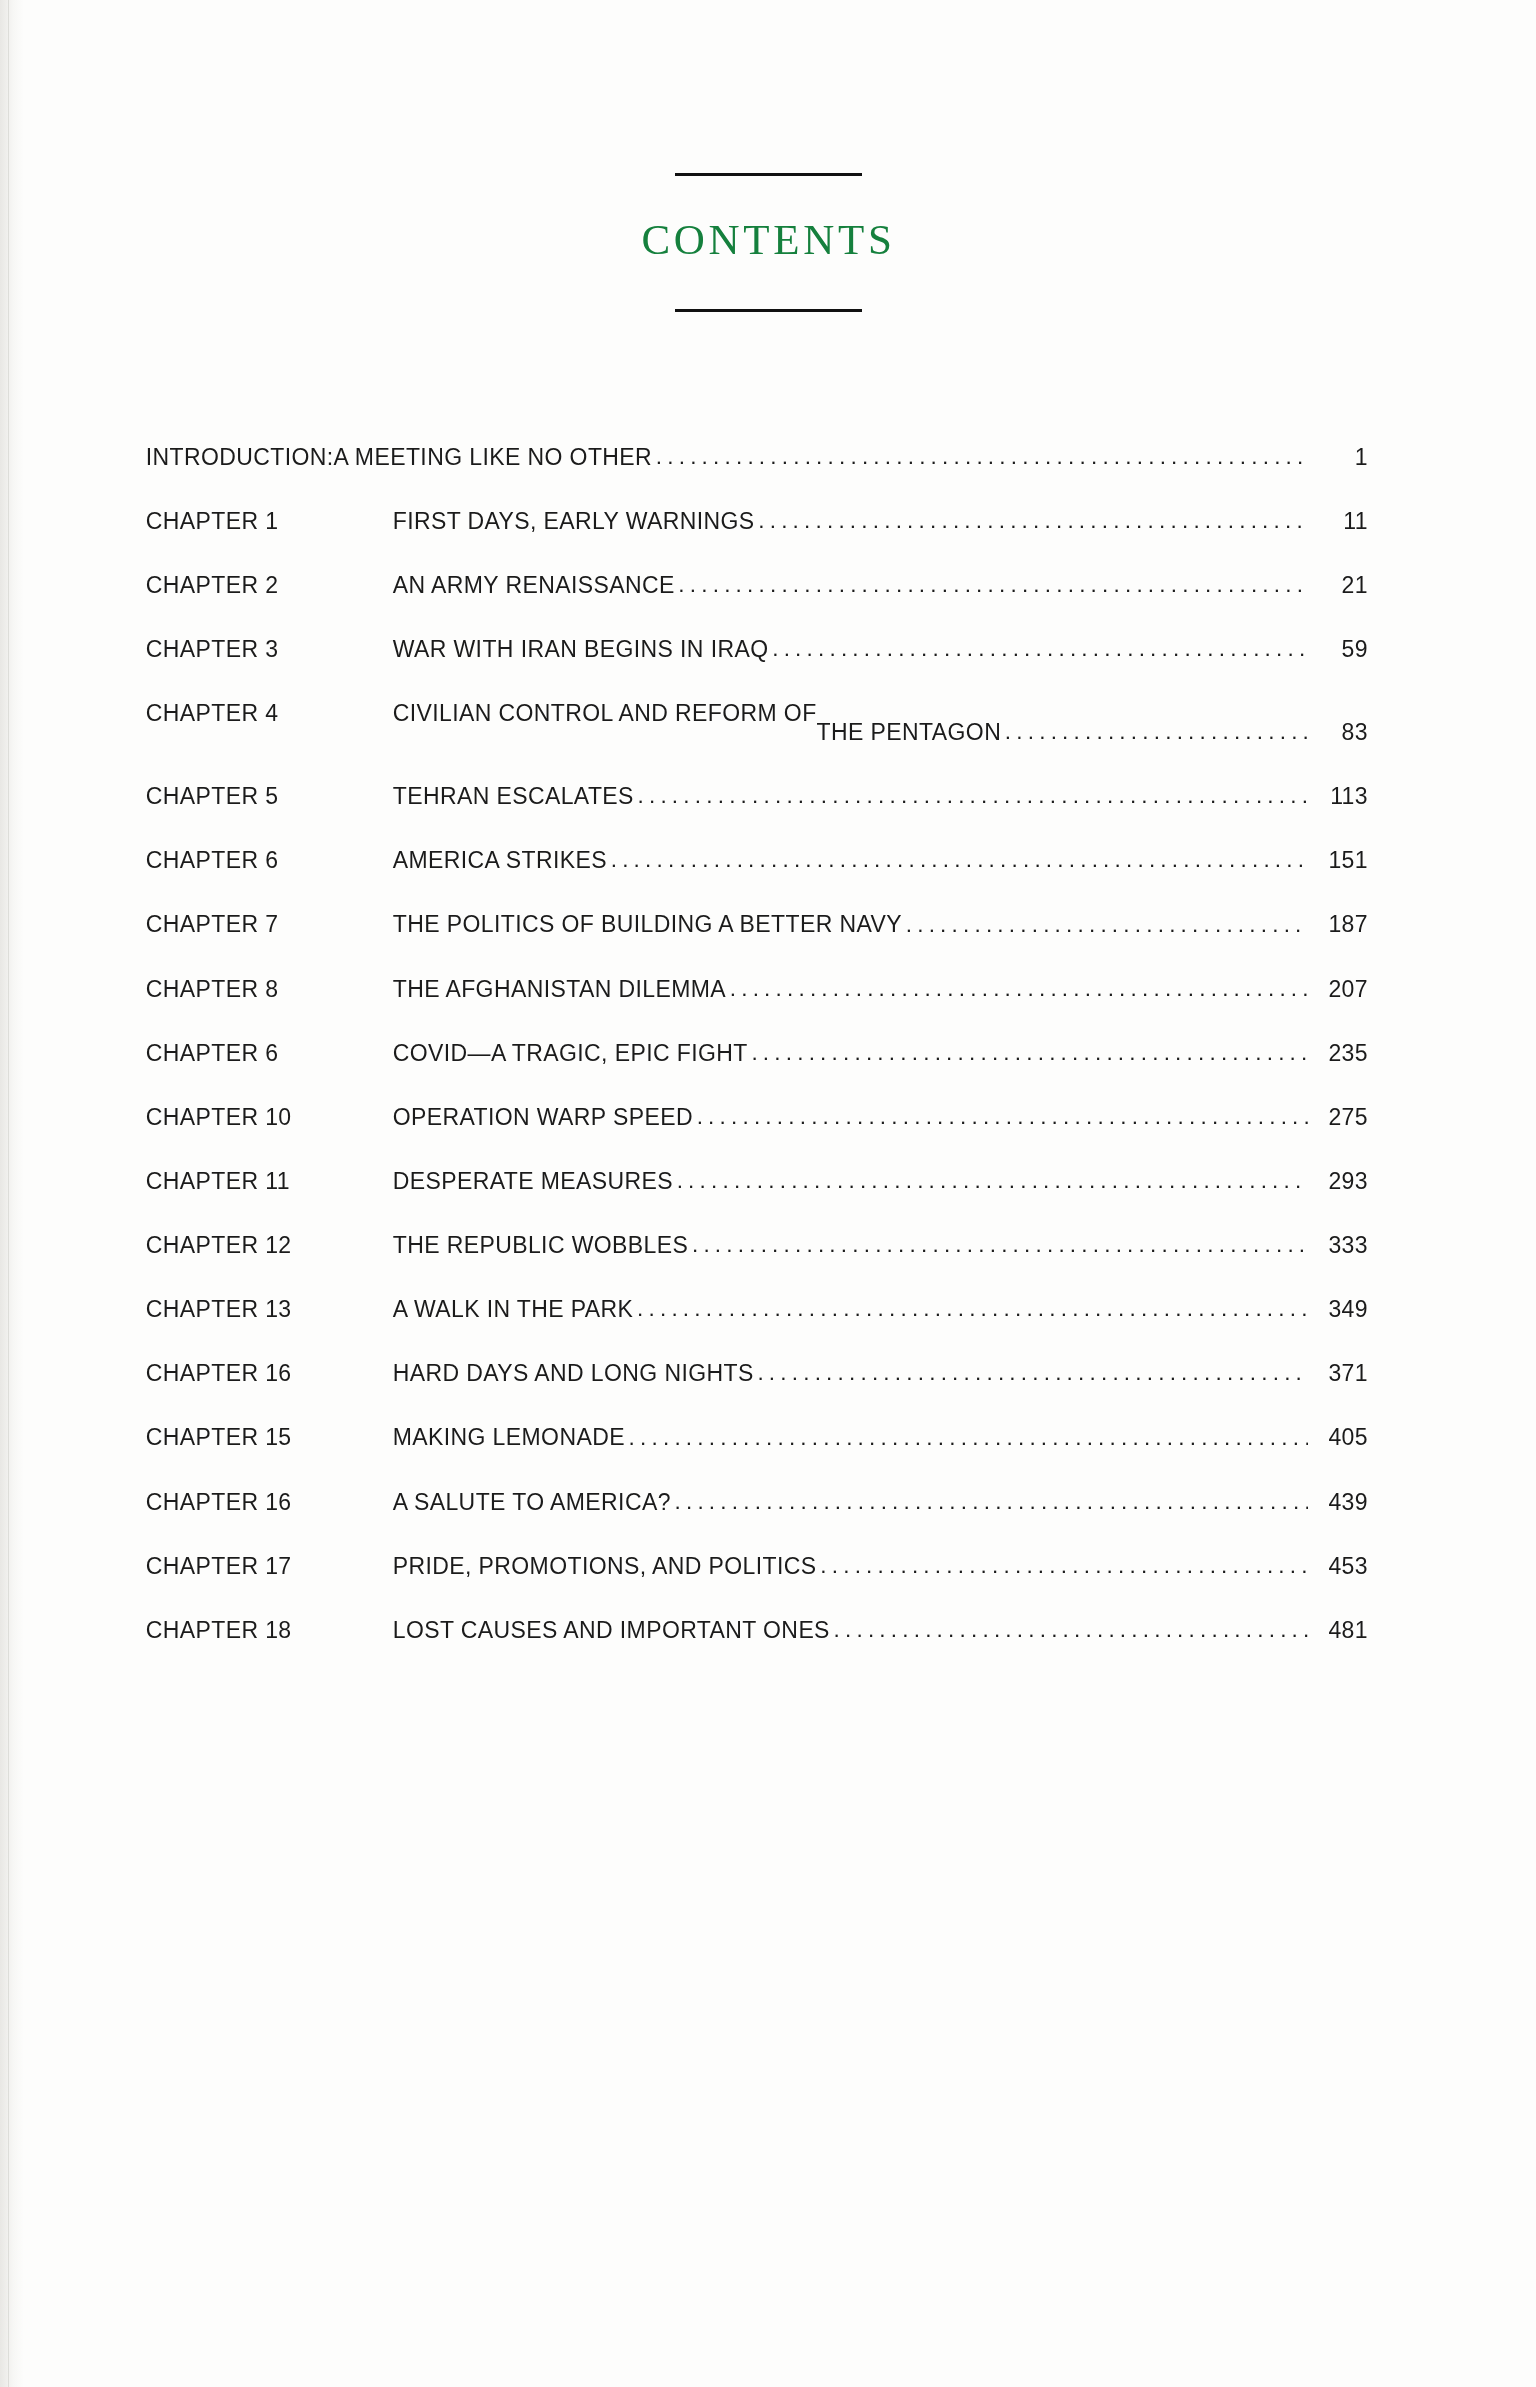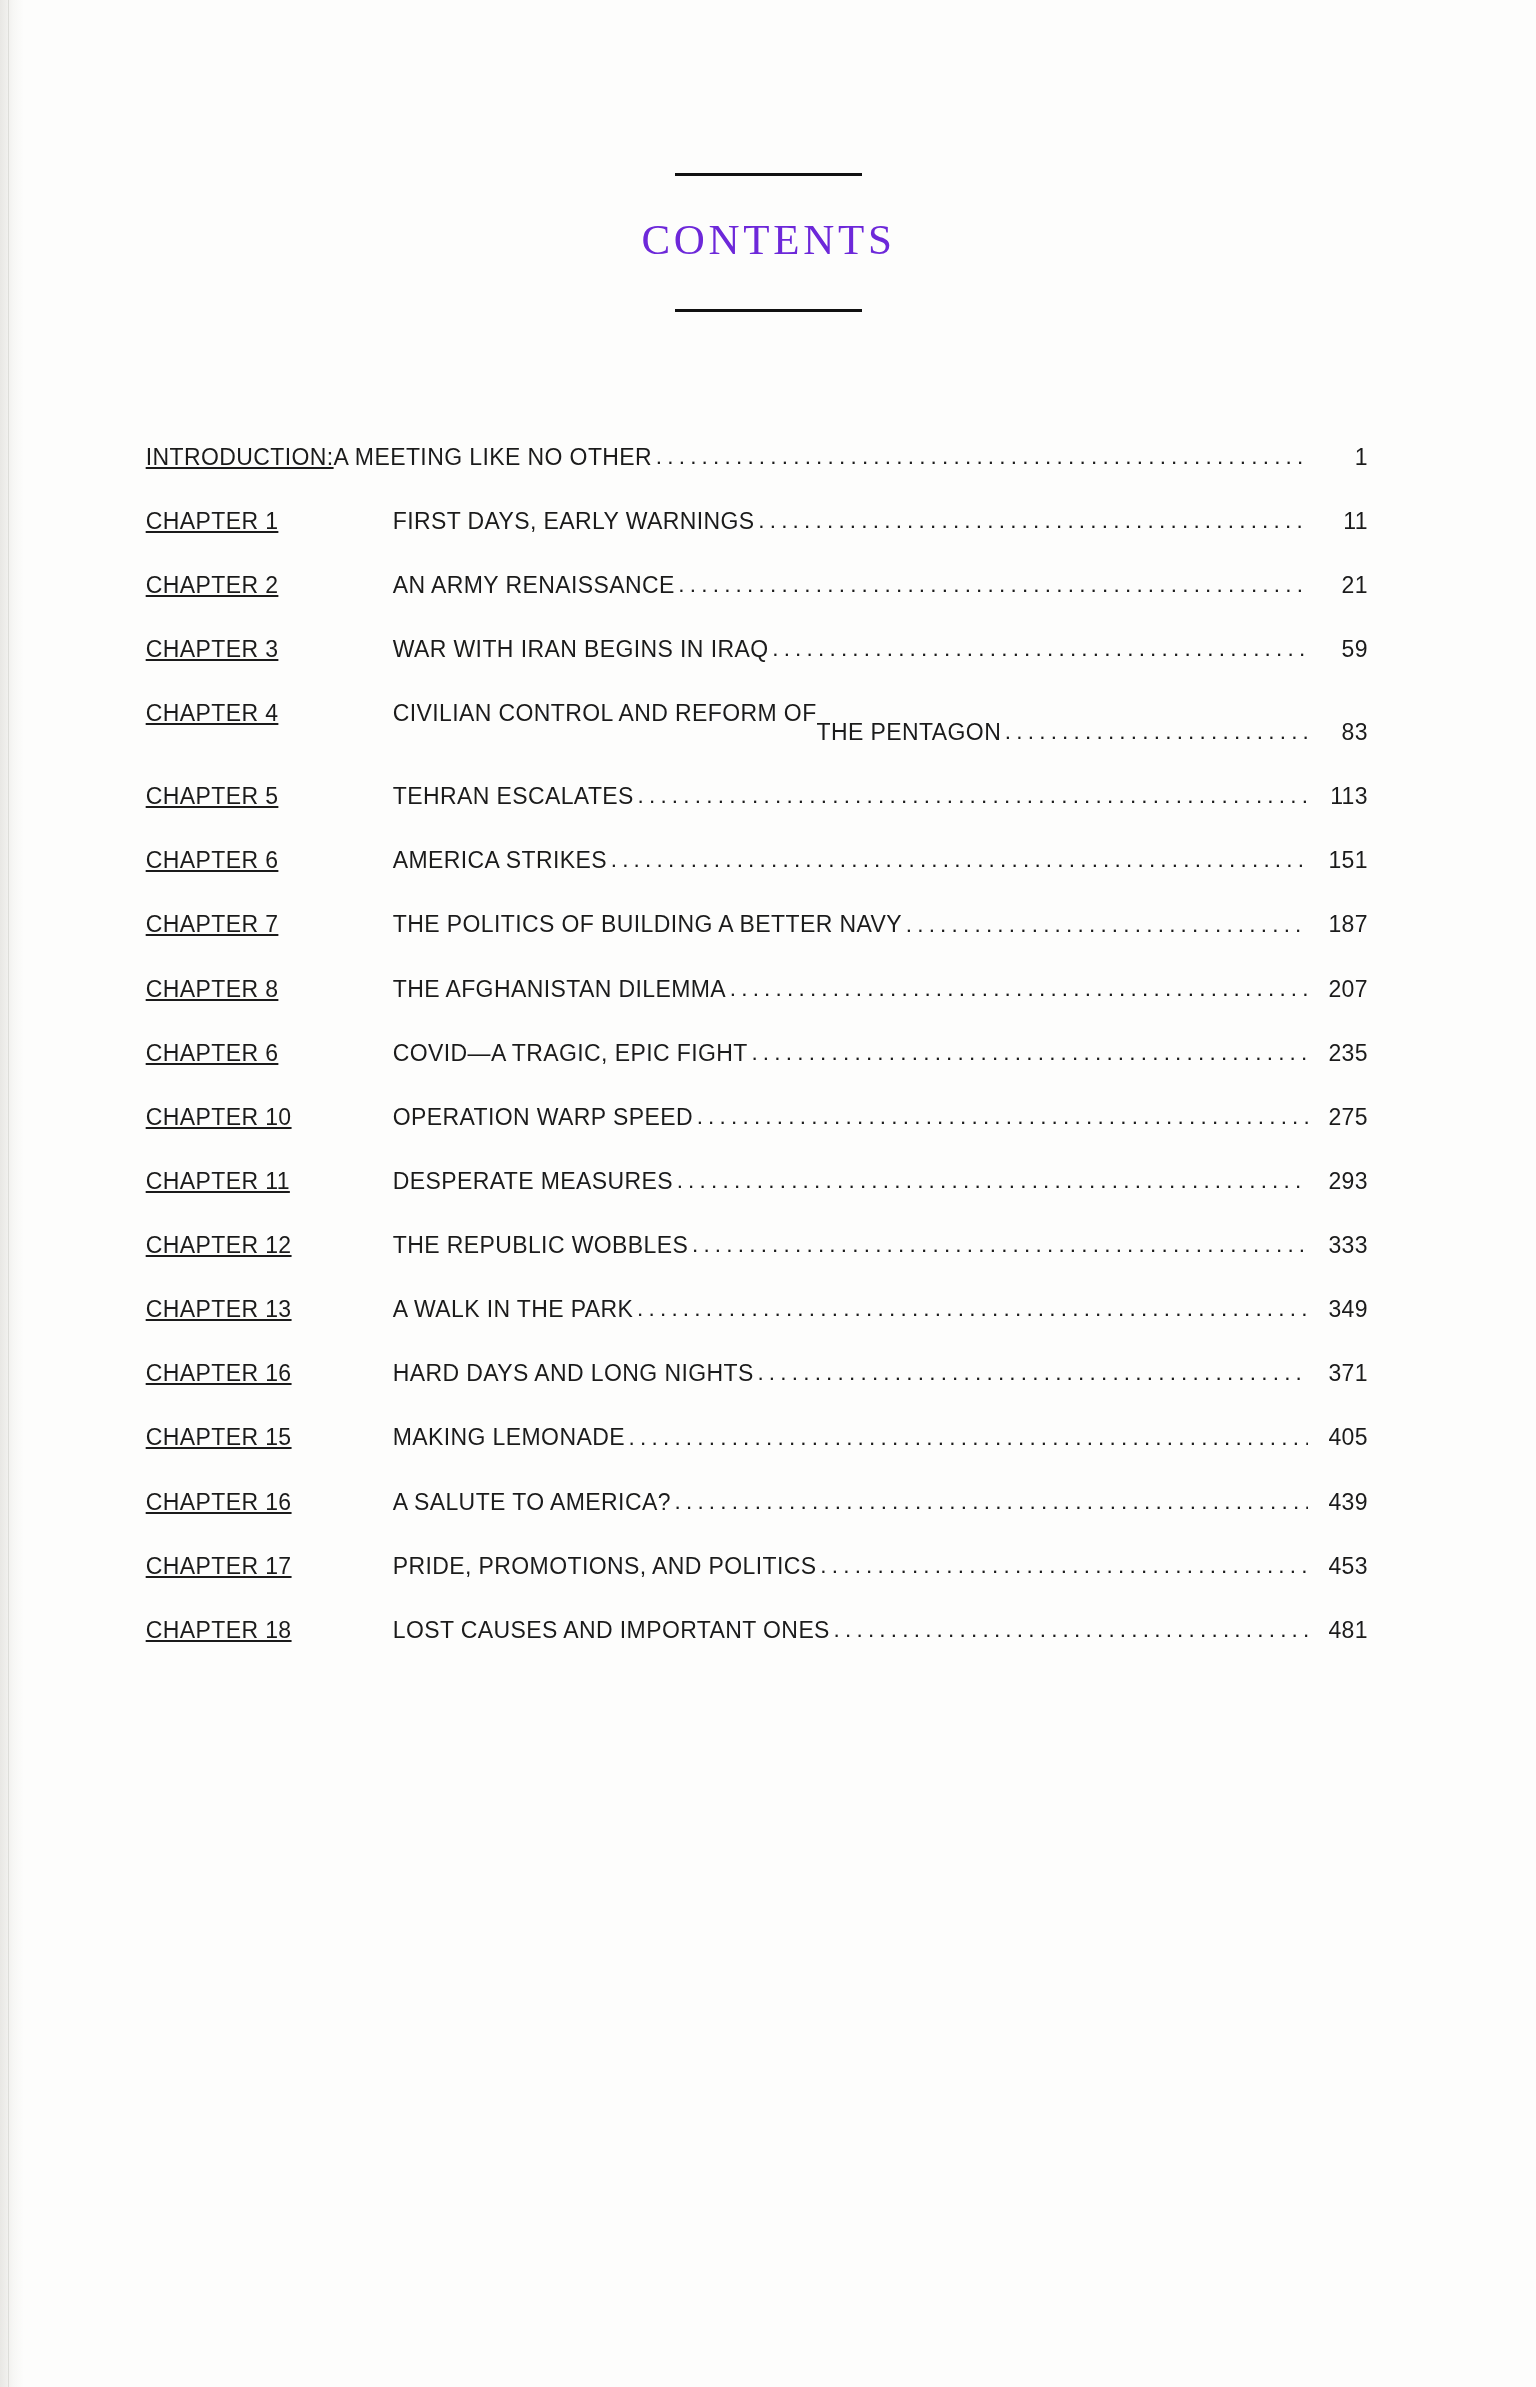--- a/index.html
+++ b/index.html
@@ -58,21 +58,21 @@
   }
   .rule-top { margin-top: 173px; }
   .rule-bottom { margin-top: 45px; }
 
   .title {
     text-align: center;
     font-family: "Liberation Serif", serif;
     font-size: 43px;
     letter-spacing: 3.7px;
     font-weight: 400;
-    color: #6d28d9;
+    color: #15803d;
     margin-top: 39px;
   }
 
   .toc {
     margin-top: 131px;
     padding-left: 4.7px;
     padding-right: 28px;
   }
 
   .toc-row {
@@ -83,21 +83,20 @@
     color: #1b1b1b;
     margin-bottom: 35px;
     line-height: 1.25;
   }
   .toc-row.two-line { margin-bottom: 35px; }
 
   .chapter-label {
     flex: 0 0 auto;
     width: 247px;
     white-space: nowrap;
-    text-decoration: underline;
   }
   .chapter-label.wide {
     width: auto;
     padding-right: 0;
   }
 
   .title-cell {
     flex: 1 1 auto;
     display: flex;
     align-items: baseline;

